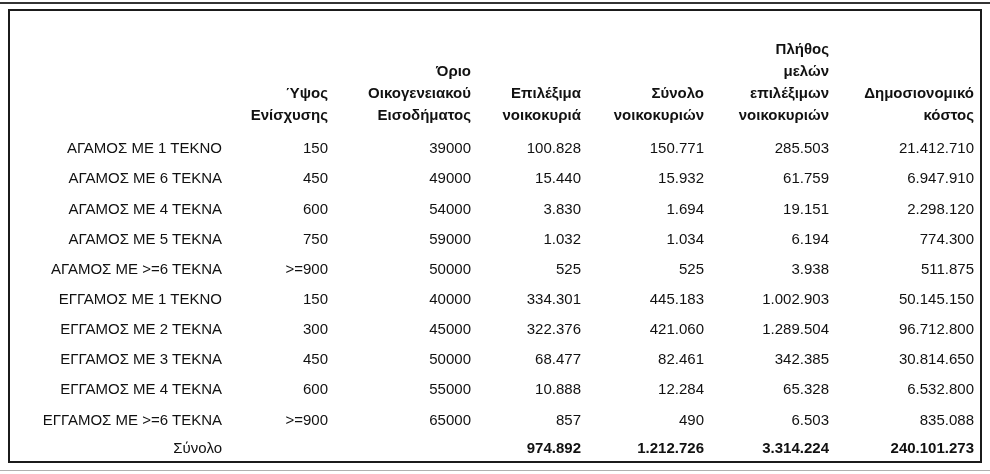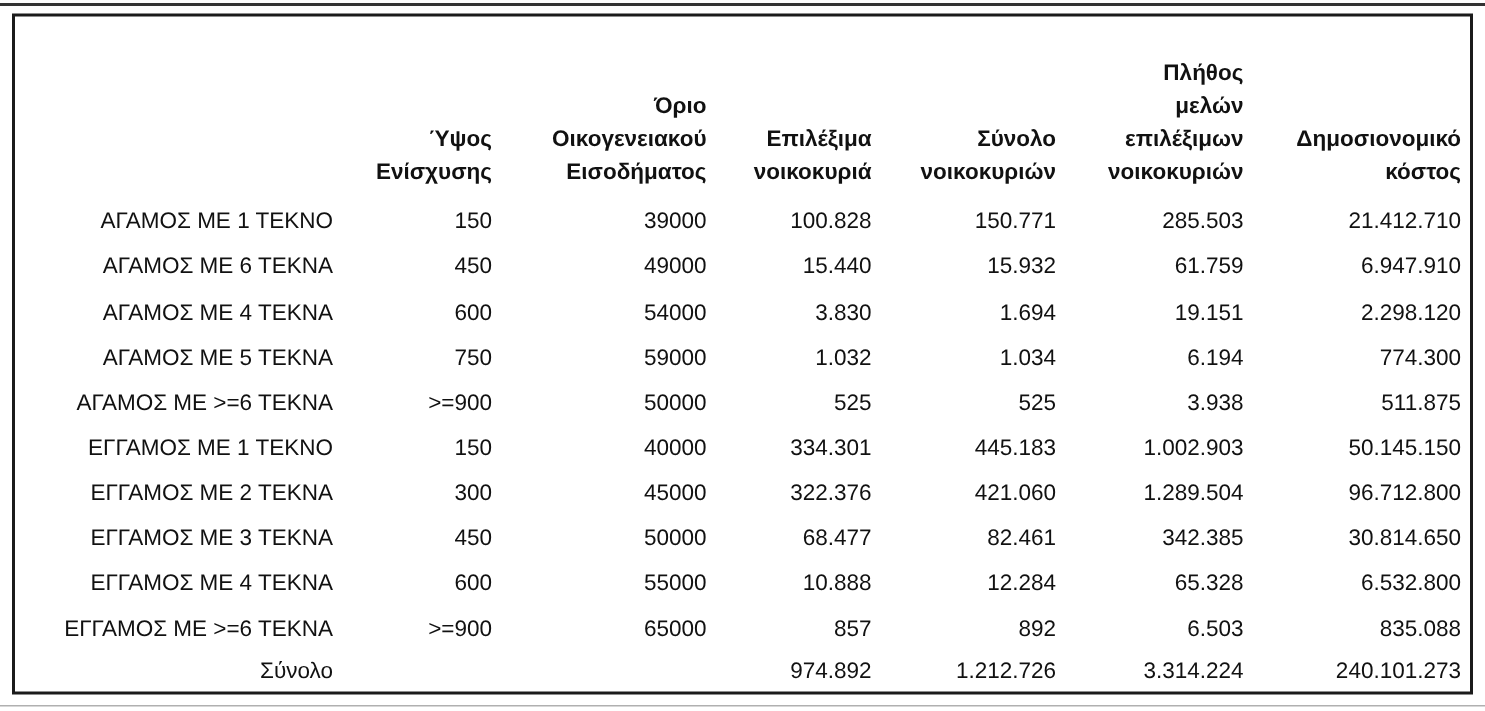--- a/index.html
+++ b/index.html
@@ -75,21 +75,21 @@
   td.num-cell {
     text-align: right;
   }
   tr.total-row {
     height: 24px;
   }
   tr.total-row td {
     vertical-align: middle;
   }
   tr.total-row td.num-cell {
-    font-weight: normal;
+    font-weight: bold;
   }
 </style>
 </head>
 <body>
 
 <div class="canvas">
   <div class="top-rule"></div>
 
   <div class="table-box">
     <table class="data-table">
@@ -201,21 +201,21 @@
           <td class="num-cell">10.888</td>
           <td class="num-cell">12.284</td>
           <td class="num-cell">65.328</td>
           <td class="num-cell">6.532.800</td>
         </tr>
         <tr class="data-row">
           <td class="label-cell">ΕΓΓΑΜΟΣ ΜΕ &gt;=6 ΤΕΚΝΑ</td>
           <td class="num-cell">&gt;=900</td>
           <td class="num-cell">65000</td>
           <td class="num-cell">857</td>
-          <td class="num-cell">892</td>
+          <td class="num-cell">490</td>
           <td class="num-cell">6.503</td>
           <td class="num-cell">835.088</td>
         </tr>
 
         <tr class="total-row">
           <td class="label-cell">Σύνολο</td>
           <td class="num-cell"></td>
           <td class="num-cell"></td>
           <td class="num-cell">974.892</td>
           <td class="num-cell">1.212.726</td>

